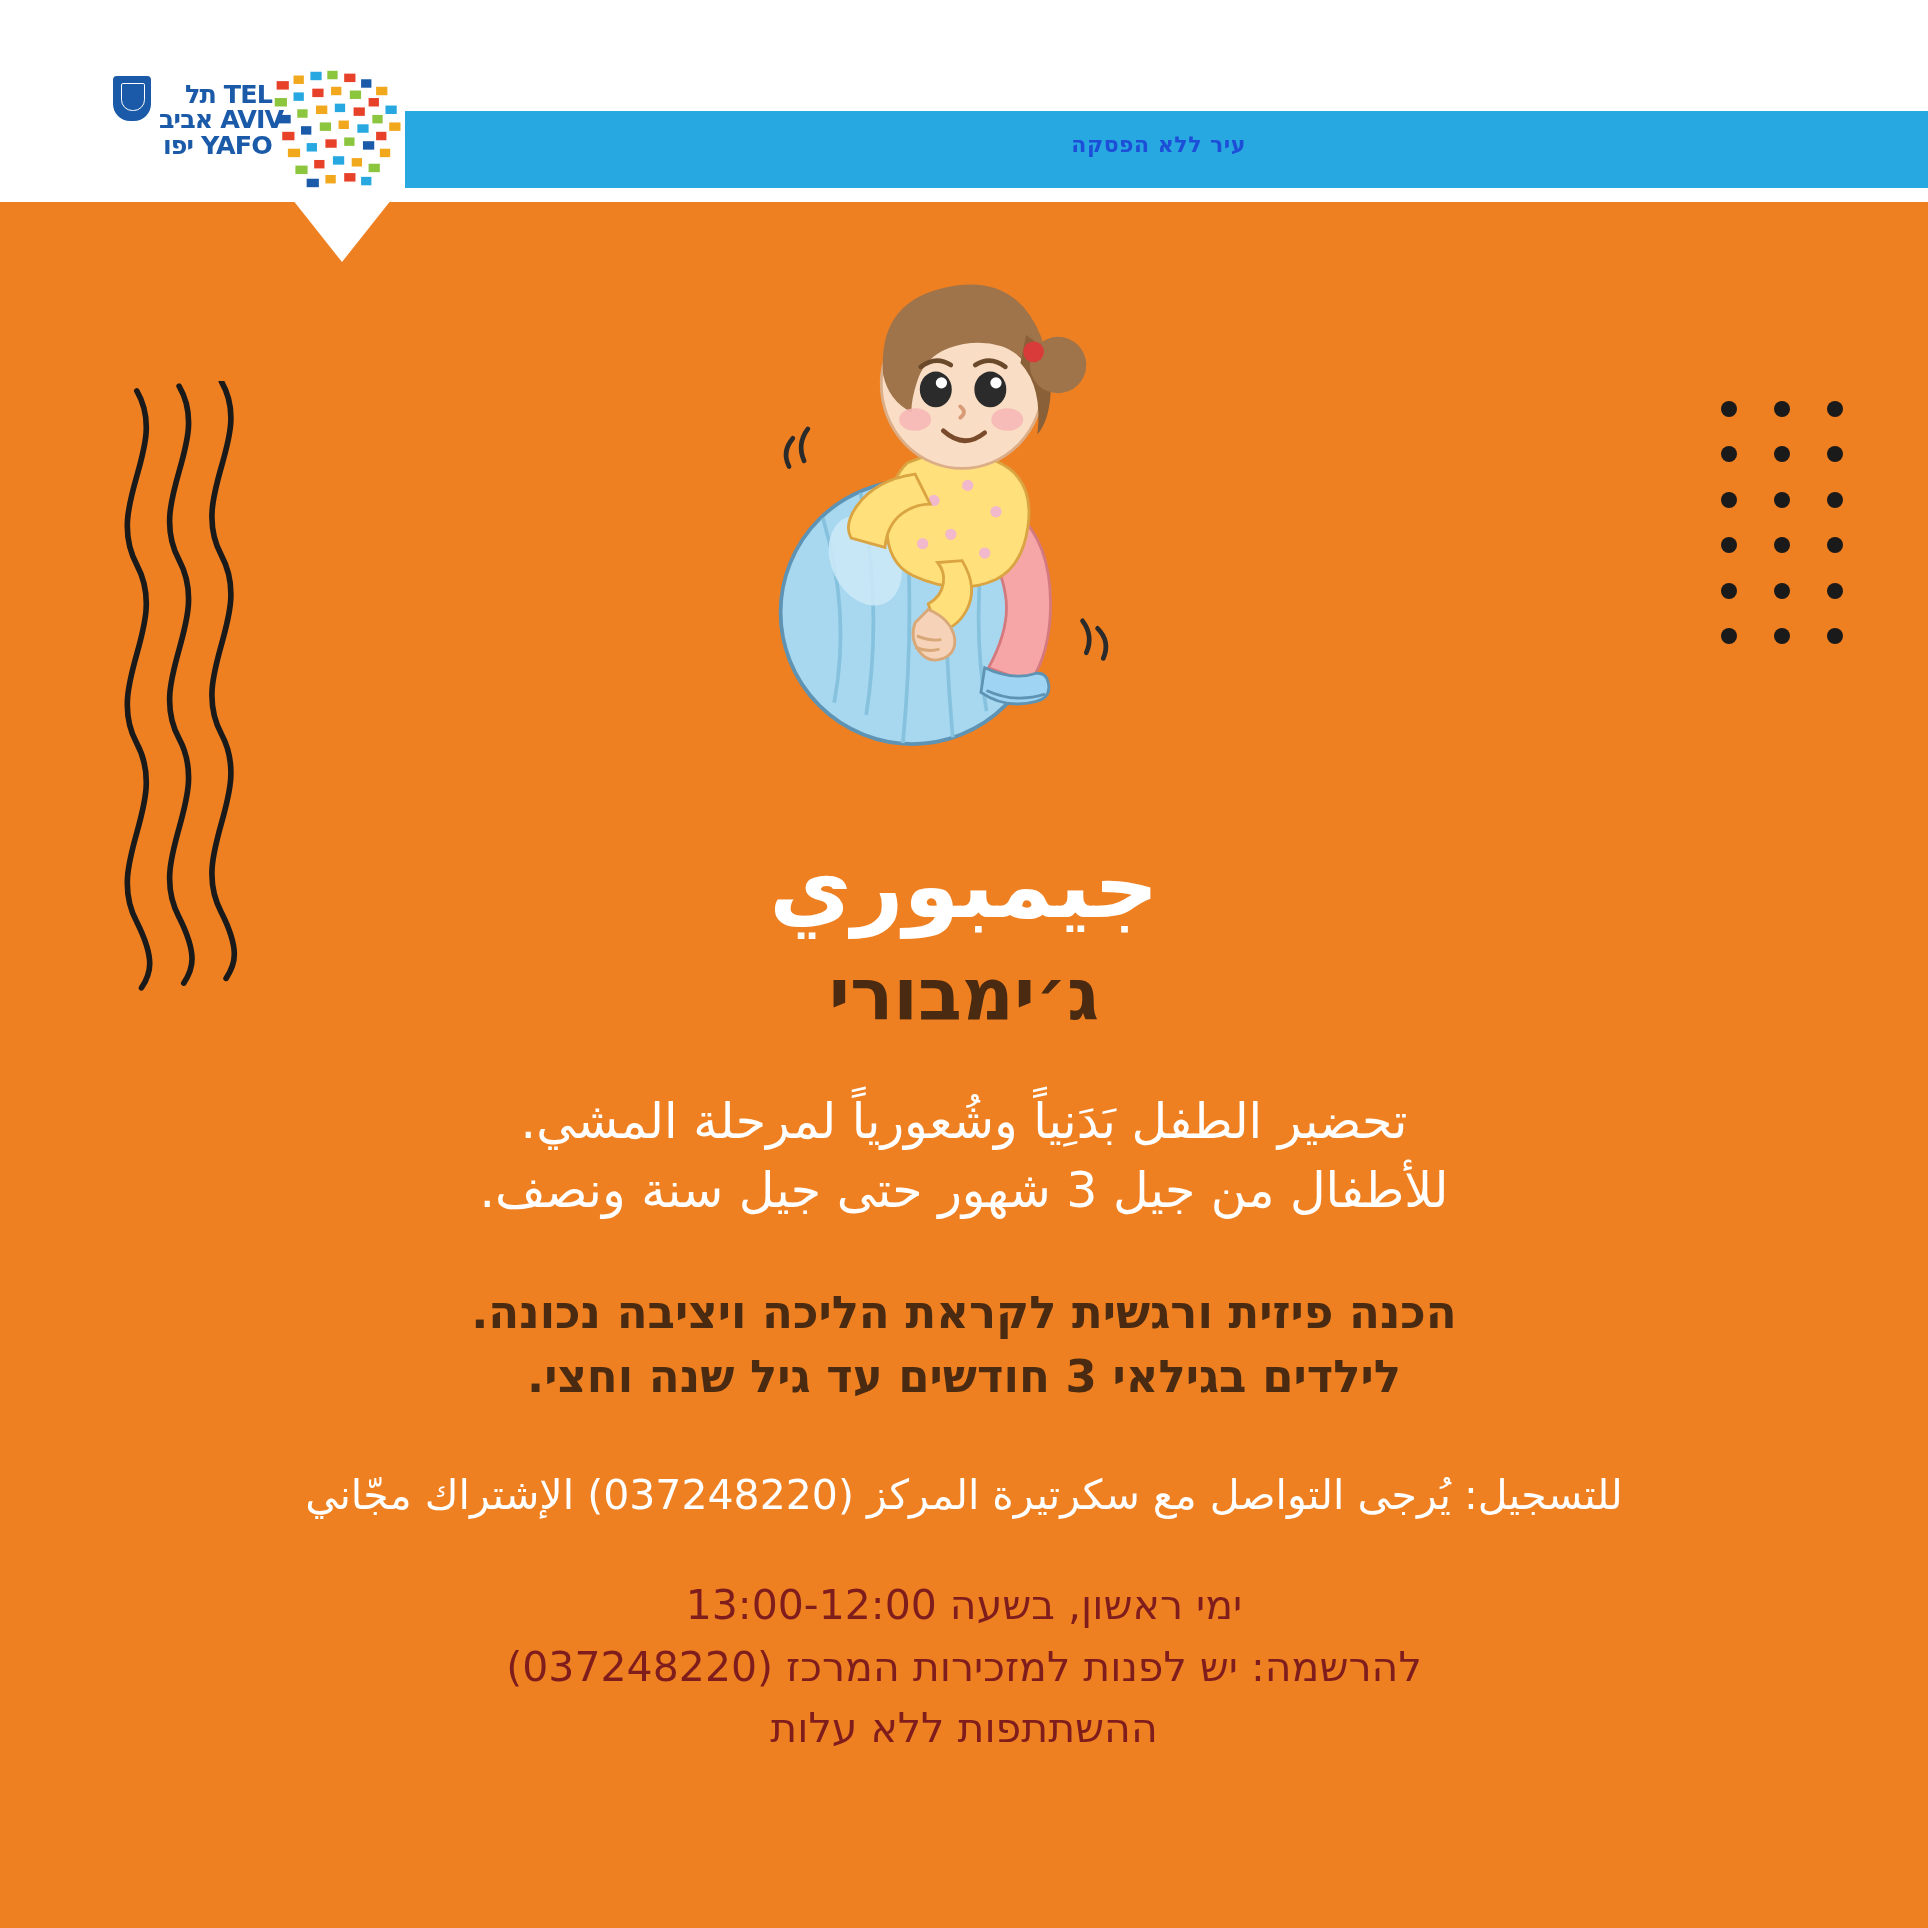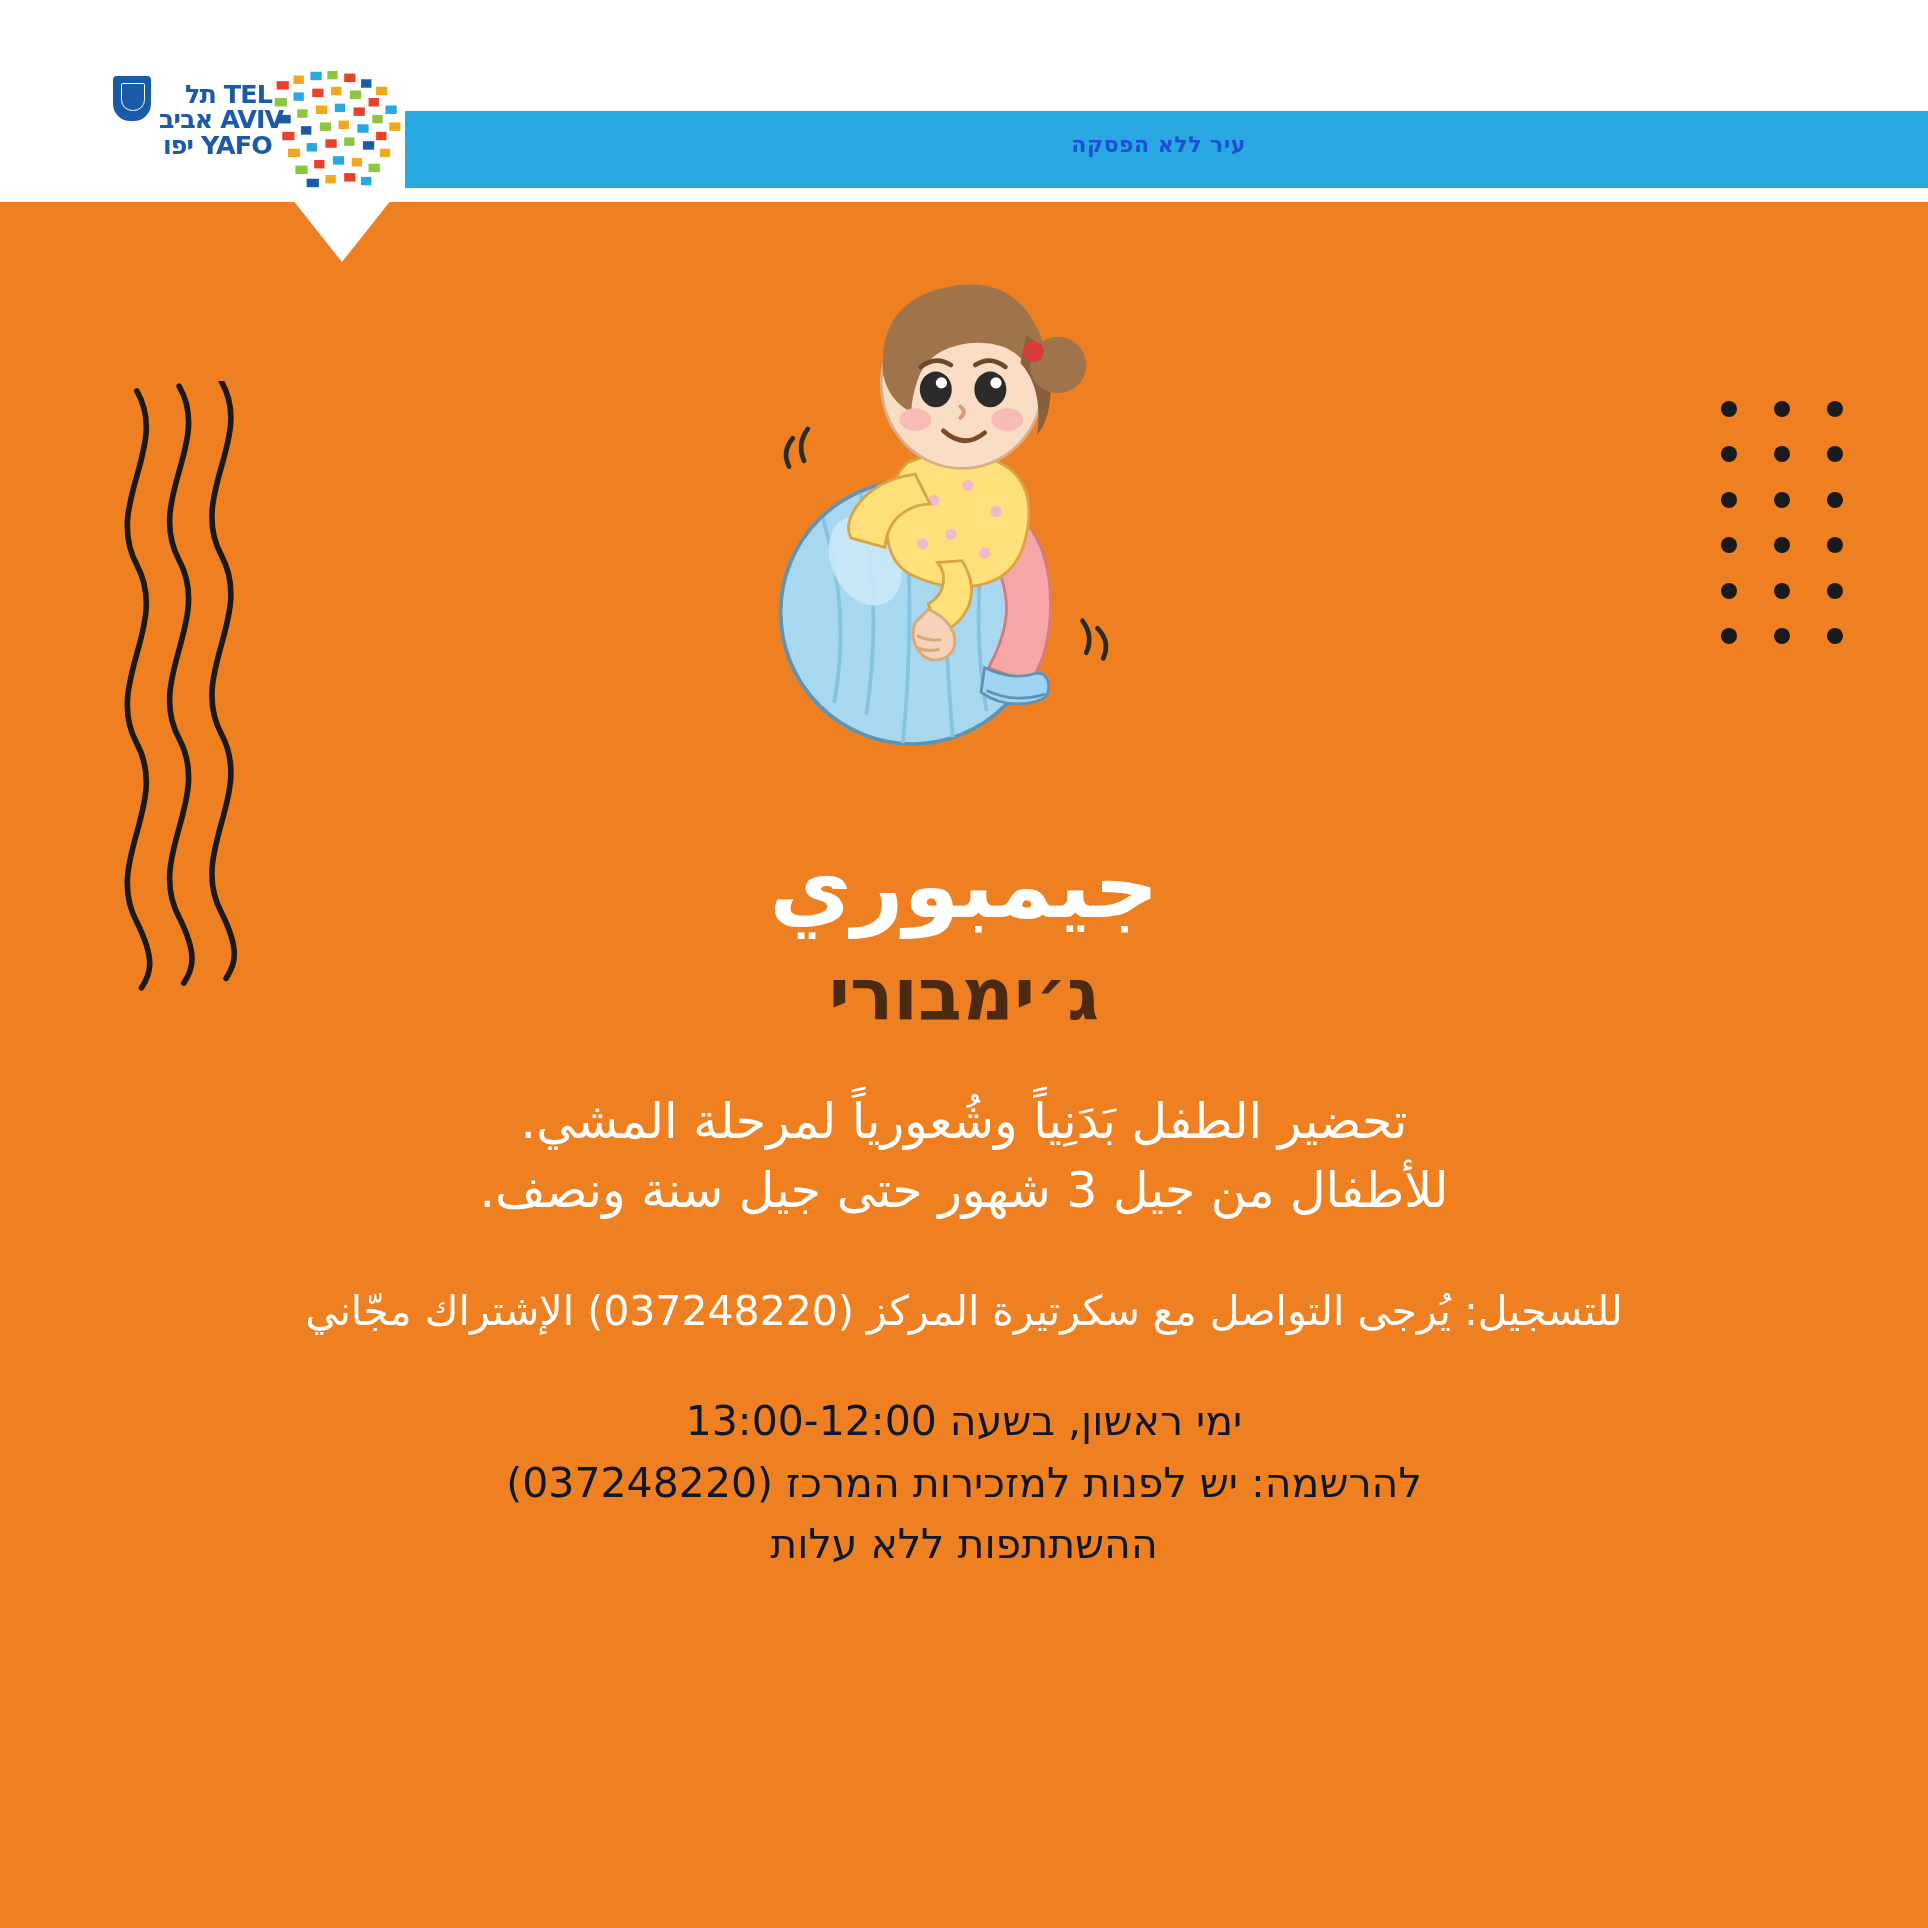--- a/index.html
+++ b/index.html
@@ -187,21 +187,21 @@
   }
   .info-ar {
     font-size: 41px;
     color: #ffffff;
     line-height: 1.5;
     padding: 0 113px;
     margin-bottom: 49px;
   }
   .info-he {
     font-size: 41px;
-    color: #0f172a;
+    color: #7f1d1d;
     line-height: 1.5;
     padding: 0 113px;
   }
 </style>
 </head>
 <body>
 
 <div class="header">
   <div class="header-blue"></div>
   <div class="header-white-left"></div>
@@ -362,20 +362,24 @@
 
 <div class="content">
   <div class="title-ar">جيمبوري</div>
   <div class="title-he">ג׳ימבורי</div>
 
   <div class="desc-ar">
     <div>تحضير الطفل بَدَنِياً وشُعورياً لمرحلة المشي.</div>
     <div>للأطفال من جيل 3 شهور حتى جيل سنة ونصف.</div>
   </div>
 
+  <div class="desc-he">
+    <div>הכנה פיזית ורגשית לקראת הליכה ויציבה נכונה.</div>
+    <div>לילדים בגילאי 3 חודשים עד גיל שנה וחצי.</div>
+  </div>
 
   <div class="info-ar">
     <div>للتسجيل: يُرجى التواصل مع سكرتيرة المركز (037248220) الإشتراك مجّاني</div>
   </div>
 
   <div class="info-he">
     <div>ימי ראשון, בשעה 13:00-12:00</div>
     <div>להרשמה: יש לפנות למזכירות המרכז (037248220)</div>
     <div>ההשתתפות ללא עלות</div>
   </div>

